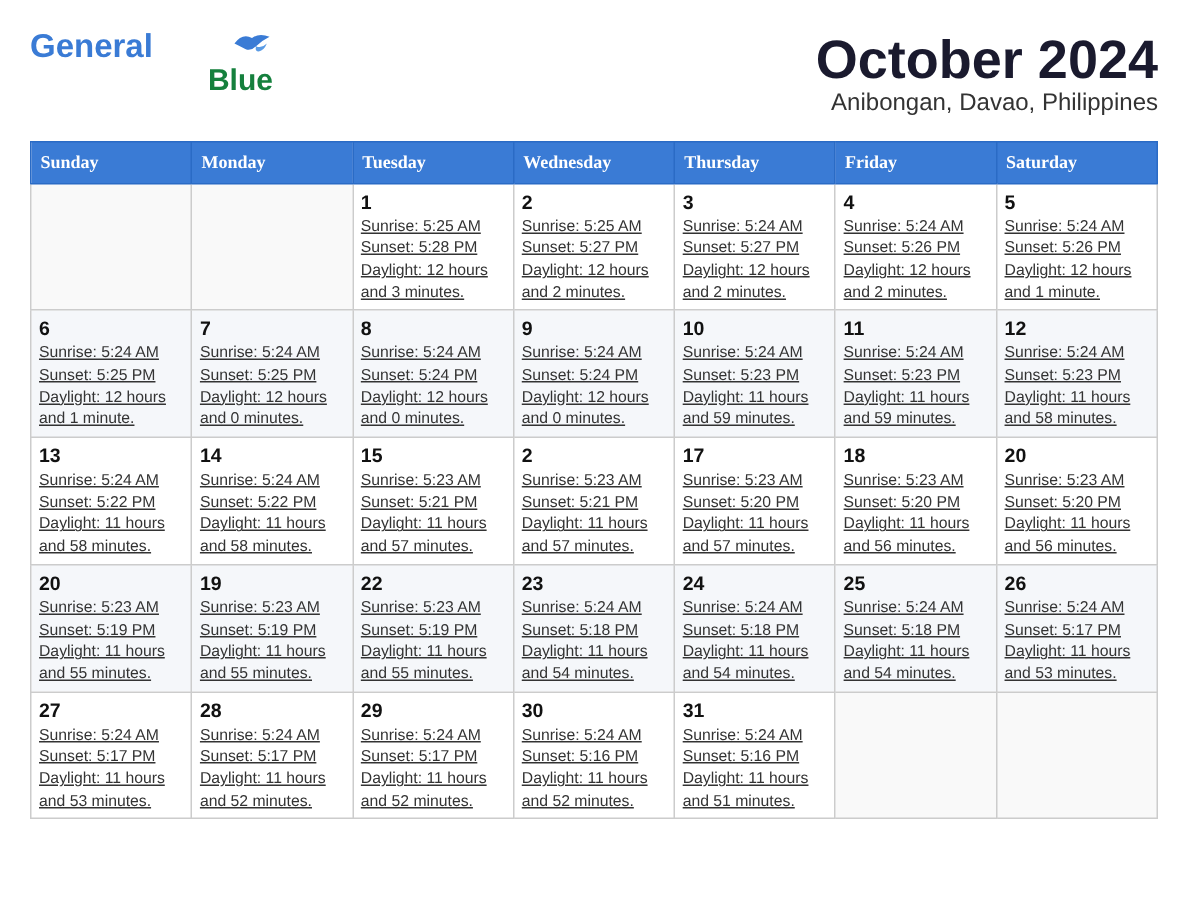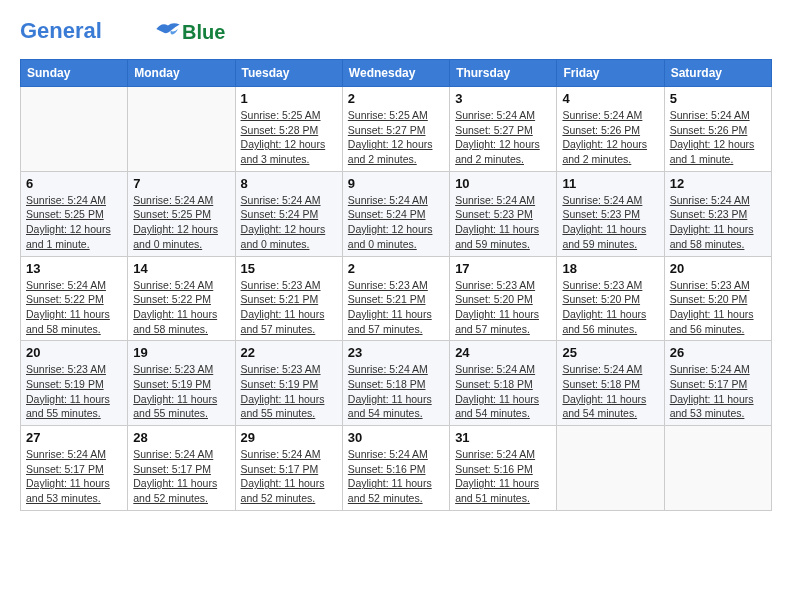--- a/index.html
+++ b/index.html
@@ -11,22 +11,22 @@
       padding: 20px;
     }
     .header-area {
       display: flex;
       justify-content: space-between;
       align-items: flex-start;
       margin-bottom: 16px;
     }
     .logo {
       display: flex;
-      flex-direction: row;
-      align-items: flex-start;
+      flex-direction: column;
+      align-items: flex-end;
     }
     .logo-text {
       font-size: 22px;
       font-weight: bold;
       color: #1a1a2e;
       line-height: 1;
     }
     .logo-text span {
       color: #3a7bd5;
     }
@@ -55,20 +55,21 @@
       font-size: 11px;
     }
     thead tr th {
       background: #3a7bd5;
       color: #fff;
       text-align: left;
       padding: 6px 6px;
       font-size: 12px;
       font-weight: bold;
       border: 1px solid #2a6bc5;
+      font-family: Liberation Serif, serif;
     }
     tbody tr td {
       border: 1px solid #ccc;
       vertical-align: top;
       padding: 4px 5px;
       min-height: 70px;
       height: 80px;
       width: calc(100% / 7);
       background: #fff;
     }
@@ -102,20 +103,24 @@
       </span>
       <svg class="logo-bird" viewBox="0 0 30 20" xmlns="http://www.w3.org/2000/svg">
         <path d="M2,10 Q8,2 15,6 Q20,2 28,5 Q22,8 18,12 Q14,16 10,14 Q6,12 2,10Z" fill="#3a7bd5"></path>
         <path d="M18,12 Q22,14 26,10 Q24,15 20,16 Q17,16 18,12Z" fill="#5a9be5"></path>
       </svg>
     </div>
     <div style="margin-top:2px;">
       <span class="logo-text" style="color:#15803d;font-size:20px;">Blue</span>
     </div>
   </div>
+  <div class="title-area">
+    <div class="month-title">October 2024</div>
+    <div class="location-title">Anibongan, Davao, Philippines</div>
+  </div>
 </div>
 
 <table>
   <thead>
     <tr>
     <th>Sunday</th>
         <th>Monday</th>
         <th>Tuesday</th>
         <th>Wednesday</th>
         <th>Thursday</th>

